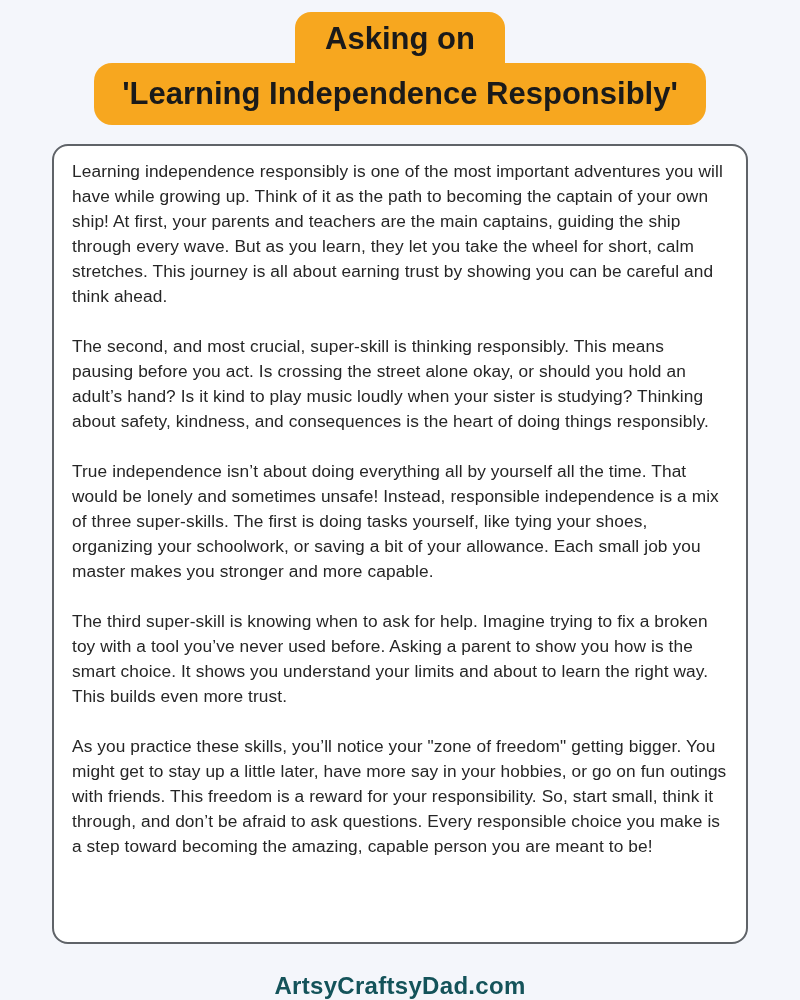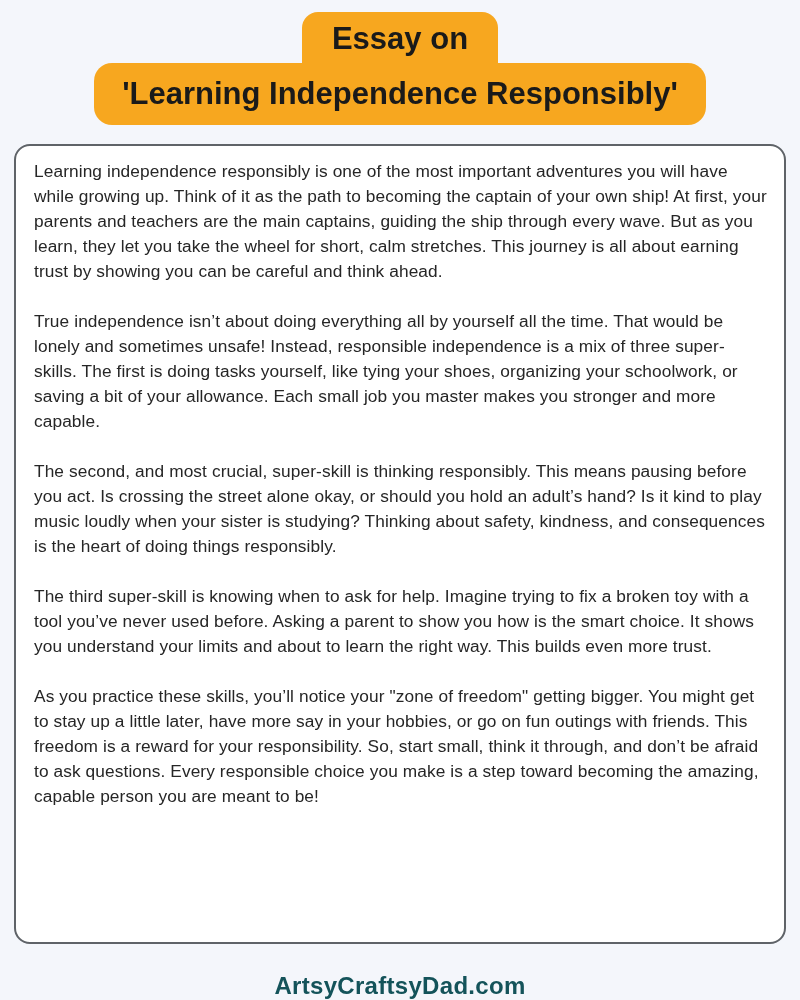--- a/index.html
+++ b/index.html
@@ -39,21 +39,21 @@
   }
   .badge-title {
     font-size: 31px;
     line-height: 1;
     padding: 15px 28px 16px;
     border-radius: 18px;
     margin-top: 0;
     white-space: nowrap;
   }
   .essay-card {
-    width: 772px;
+    width: 696px;
     height: 802px;
     margin-top: 19px;
     background: #ffffff;
     border: 2px solid #5f6368;
     border-radius: 16px;
     padding: 13px 17px 12px 18px;
   }
   .essay-card p {
     margin: 0 0 25px 0;
     font-size: 17.3px;
@@ -70,27 +70,27 @@
     color: #14535A;
     text-align: center;
   }
 </style>
 </head>
 <body>
 
 <div class="page">
 
   <div class="header">
-    <div class="badge badge-kicker">Essay on</div>
+    <div class="badge badge-kicker">Asking on</div>
     <div class="badge badge-title">'Learning Independence Responsibly'</div>
   </div>
 
   <div class="essay-card">
     <p>Learning independence responsibly is one of the most important adventures you will have while growing up. Think of it as the path to becoming the captain of your own ship! At first, your parents and teachers are the main captains, guiding the ship through every wave. But as you learn, they let you take the wheel for short, calm stretches. This journey is all about earning trust by showing you can be careful and think ahead.</p>
+    <p>The second, and most crucial, super-skill is thinking responsibly. This means pausing before you act. Is crossing the street alone okay, or should you hold an adult’s hand? Is it kind to play music loudly when your sister is studying? Thinking about safety, kindness, and consequences is the heart of doing things responsibly.</p>
     <p>True independence isn’t about doing everything all by yourself all the time. That would be lonely and sometimes unsafe! Instead, responsible independence is a mix of three super-skills. The first is doing tasks yourself, like tying your shoes, organizing your schoolwork, or saving a bit of your allowance. Each small job you master makes you stronger and more capable.</p>
-    <p>The second, and most crucial, super-skill is thinking responsibly. This means pausing before you act. Is crossing the street alone okay, or should you hold an adult’s hand? Is it kind to play music loudly when your sister is studying? Thinking about safety, kindness, and consequences is the heart of doing things responsibly.</p>
     <p>The third super-skill is knowing when to ask for help. Imagine trying to fix a broken toy with a tool you’ve never used before. Asking a parent to show you how is the smart choice. It shows you understand your limits and about to learn the right way. This builds even more trust.</p>
     <p>As you practice these skills, you’ll notice your "zone of freedom" getting bigger. You might get to stay up a little later, have more say in your hobbies, or go on fun outings with friends. This freedom is a reward for your responsibility. So, start small, think it through, and don’t be afraid to ask questions. Every responsible choice you make is a step toward becoming the amazing, capable person you are meant to be!</p>
   </div>
 
   <div class="footer">ArtsyCraftsyDad.com</div>
 
 </div>
 
 </body></html>

